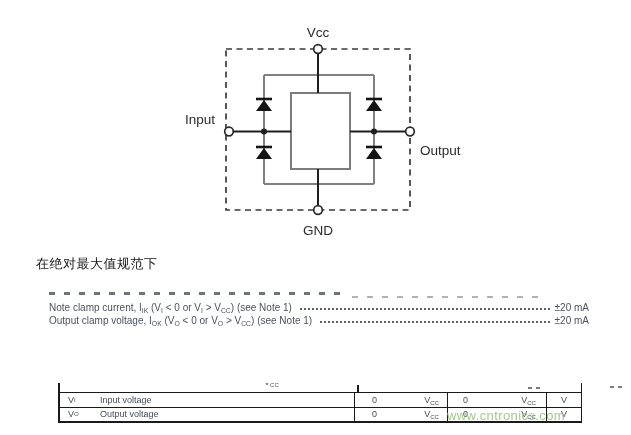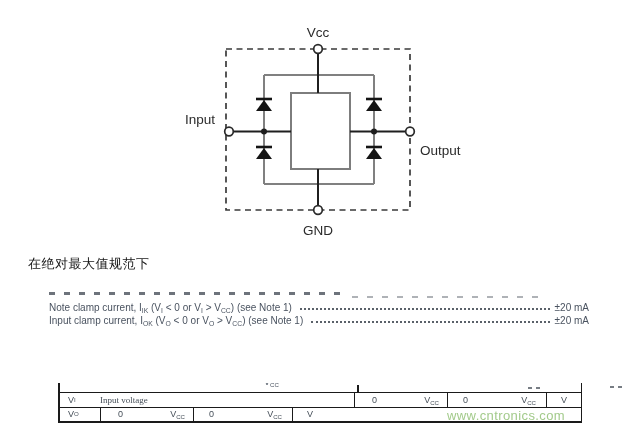--- a/index.html
+++ b/index.html
@@ -2,21 +2,21 @@
 <html><head>
 <meta charset="utf-8">
 <style>
   html,body{margin:0;padding:0;background:#fff;}
   .canvas{
     position:relative;width:631px;height:435px;background:#ffffff;overflow:hidden;
     font-family:"Liberation Sans","DejaVu Sans",sans-serif;color:#1a1a1a;
   }
   svg text{font-family:"Liberation Sans","DejaVu Sans",sans-serif;}
 
-  .heading{position:absolute;left:28px;font-size:13px;color:#151515;letter-spacing:.5px;}
+  .heading{position:absolute;left:36px;font-size:13px;color:#151515;letter-spacing:.5px;}
   .h1{top:255px;}
   .h2{top:351px;}
 
   
   .smudge{position:absolute;height:3px;
     background:repeating-linear-gradient(90deg,#6d737b 0 6px,transparent 6px 15px);}
   .s1{left:49px;top:292px;width:292px;}
   .s2{left:352px;top:296px;width:188px;height:2px;opacity:.55;}
 
   
@@ -34,21 +34,21 @@
     font-size:9px;color:#454e58;}
   .t-partial{position:relative;height:9px;overflow:hidden;}
   .t-partial .pv{position:absolute;top:2px;bottom:0;width:1.5px;background:#1a1a1a;}
   .t-partial .pfrag{position:absolute;left:204px;top:-6px;color:#4a5360;font-size:9px;}
   .pdash{position:absolute;height:2px;width:16px;
     background:repeating-linear-gradient(90deg,#777d84 0 4px,transparent 4px 8px);}
   .t-row{display:flex;align-items:center;border-top:1.5px solid #1a1a1a;height:13.5px;}
   .rtable .t-row:last-child{border-bottom:2px solid #1a1a1a;}
   .c{box-sizing:border-box;height:100%;display:flex;align-items:center;}
   .c.sym{width:40px;padding-left:8px;}
-  .c.name{flex:1;font-family:Liberation Serif, serif;}
+  .c.name{flex:1;}
   .c.grp{justify-content:space-between;border-left:1.5px solid #1a1a1a;}
   .c.g1{width:93px;padding:0 8px 0 17px;}
   .c.g2{width:99px;padding:0 10px 0 15px;}
   .c.unit{width:35px;border-left:1.5px solid #1a1a1a;justify-content:center;}
 
   .watermark{position:absolute;left:447px;top:408px;font-size:13px;letter-spacing:.4px;
     color:rgba(146,193,118,0.85);z-index:5;white-space:nowrap;}
 </style>
 </head>
 <body>
@@ -111,21 +111,21 @@
   <div class="smudge s1"></div>
   <div class="smudge s2"></div>
 
   <div class="clamp">
     <div class="clamp-row">
       <span class="clabel"><span>Note clamp current, I</span><sub>IK</sub><span> (V</span><sub>I</sub><span> &lt; 0 or V</span><sub>I</sub><span> &gt; V</span><sub>CC</sub><span>) (see Note 1)</span></span>
       <span class="leader"></span>
       <span class="cvalue">±20 mA</span>
     </div>
     <div class="clamp-row">
-      <span class="clabel"><span>Input clamp current, I</span><sub>OK</sub><span> (V</span><sub>O</sub><span> &lt; 0 or V</span><sub>O</sub><span> &gt; V</span><sub>CC</sub><span>) (see Note 1)</span></span>
+      <span class="clabel"><span>Output clamp voltage, I</span><sub>OK</sub><span> (V</span><sub>O</sub><span> &lt; 0 or V</span><sub>O</sub><span> &gt; V</span><sub>CC</sub><span>) (see Note 1)</span></span>
       <span class="leader"></span>
       <span class="cvalue">±20 mA</span>
     </div>
   </div>
 
 
   <div class="rtable">
     <div class="t-partial">
       <div class="pv" style="left:297px;"></div>
       <div class="pfrag">
@@ -147,20 +147,21 @@
         <span>0</span>
         <span><span>V</span><sub>CC</sub></span>
       </div>
       <div class="c unit">V</div>
     </div>
     <div class="t-row">
       <div class="c sym">
           <span>V</span>
           <sub>O</sub>
         </div>
+      <div class="c name">Output voltage</div>
       <div class="c grp g1">
         <span>0</span>
         <span><span>V</span><sub>CC</sub></span>
       </div>
       <div class="c grp g2">
         <span>0</span>
         <span><span>V</span><sub>CC</sub></span>
       </div>
       <div class="c unit">V</div>
     </div>

